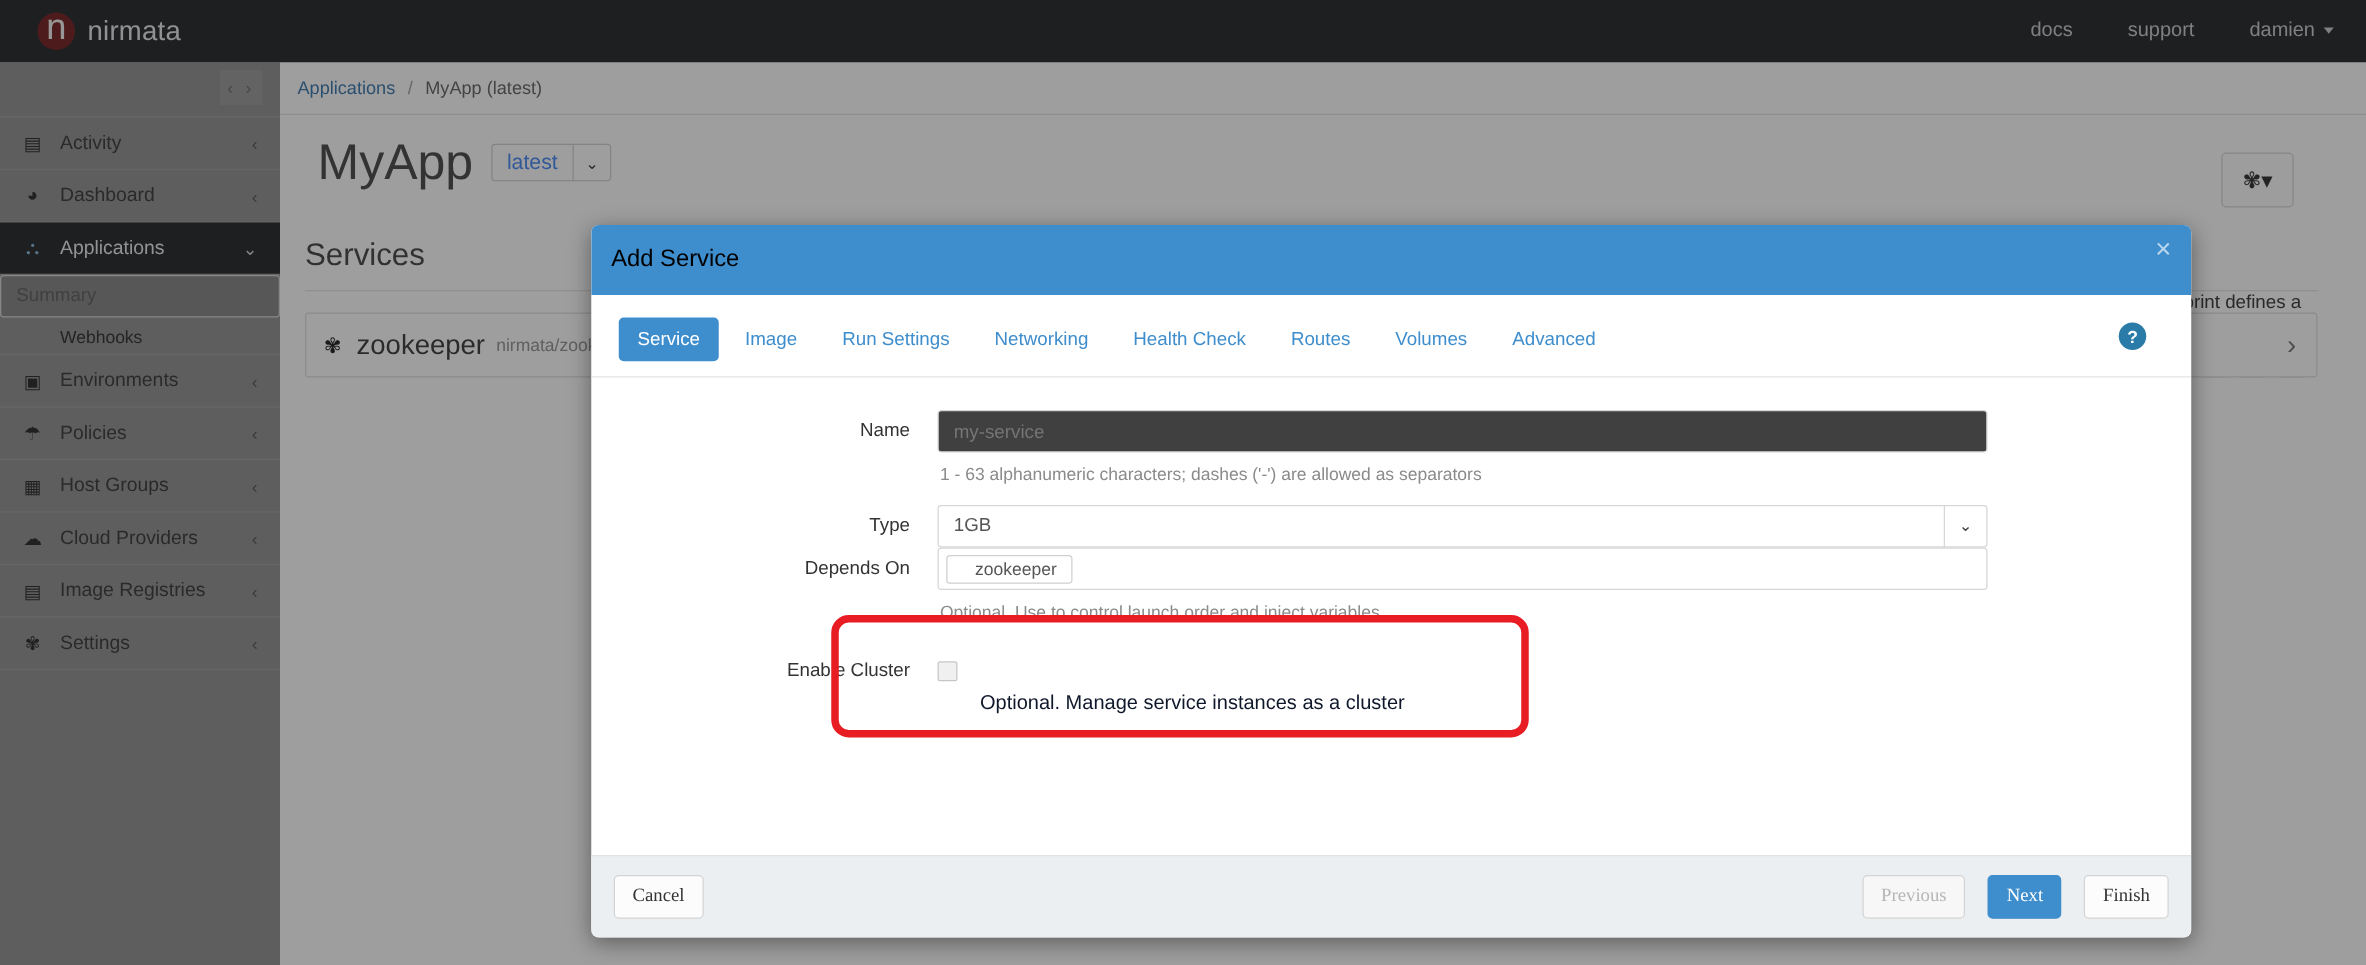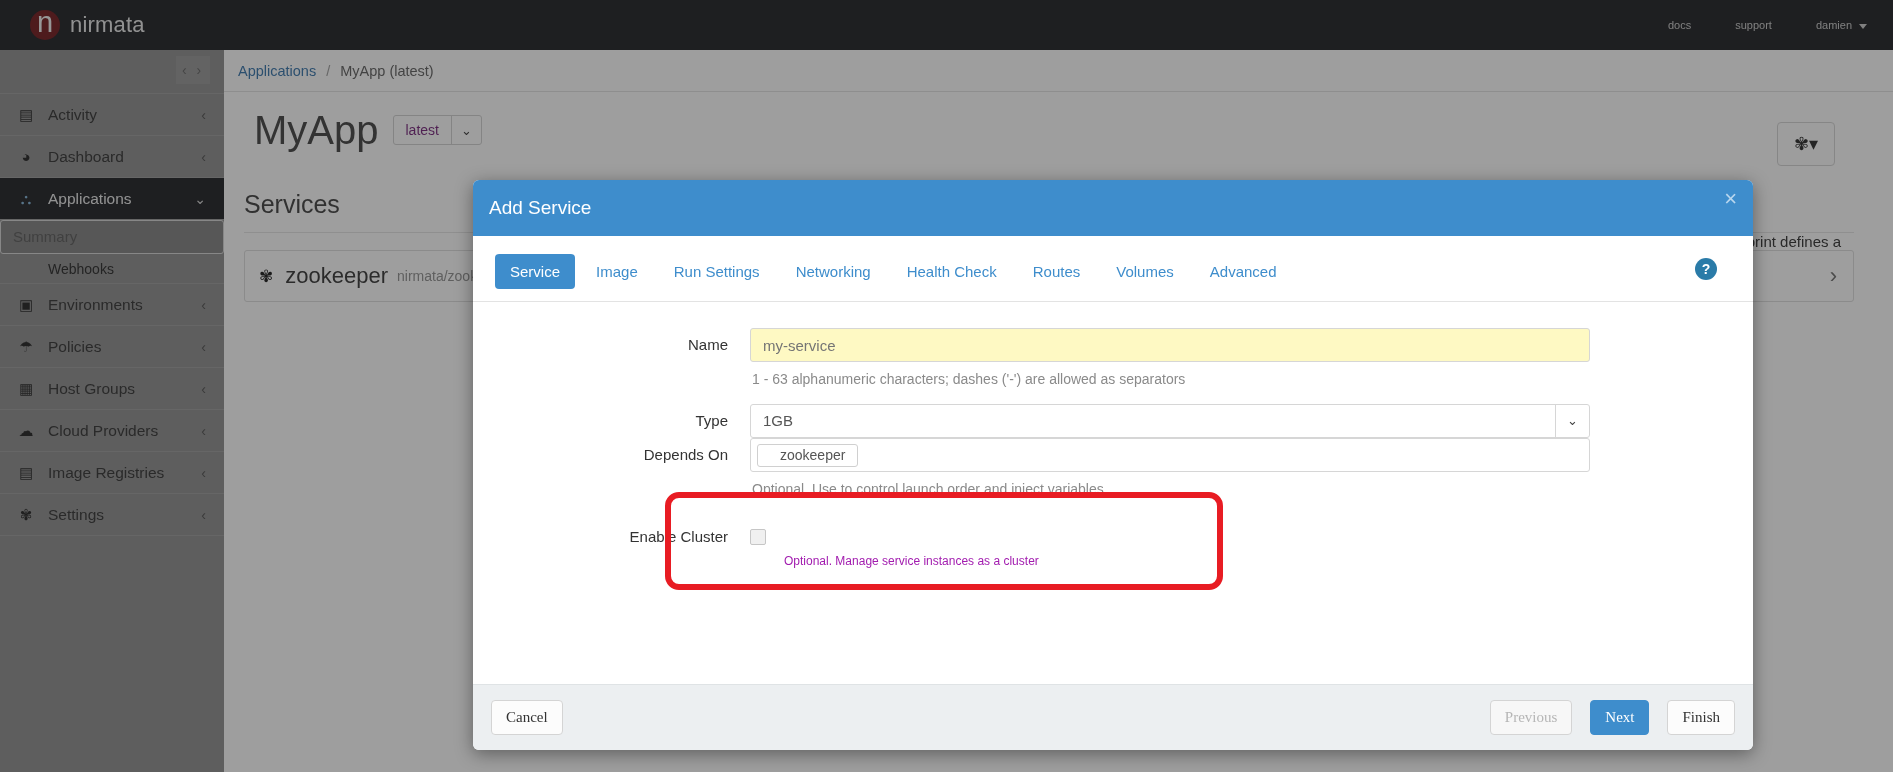--- a/index.html
+++ b/index.html
@@ -25,21 +25,21 @@
   .brand-logo::after {
     content: "n"; position: absolute; left: 0; top: -5px; width: 30px;
     text-align: center; font-size: 29px; line-height: 34px; color: #f2f2f2;
     font-family: "Liberation Sans", sans-serif; font-weight: 400;
   }
   .brand-name {
     color: #e8e8e8; font-size: 22px; margin-left: 10px; letter-spacing: .2px;
   }
   .topnav { margin-left: auto; display: flex; align-items: center; margin-right: 26px; }
   .topnav a {
-    color: #c8c8c8; font-size: 11px; text-decoration: none; margin-left: 44px;
+    color: #c8c8c8; font-size: 16px; text-decoration: none; margin-left: 44px;
   }
   .caret-down {
     display: inline-block; margin-left: 7px;
     border-left: 4px solid transparent; border-right: 4px solid transparent;
     border-top: 5px solid #c8c8c8; vertical-align: middle;
   }
 
   
   .sidebar {
     position: absolute; top: 50px; left: 0; width: 224px; height: 722px;
@@ -86,21 +86,21 @@
     font-size: 14.5px; border-bottom: 1px solid #e2e2e2; color: #5a5a5a;
   }
   .crumbs a { color: #2f6fa8; text-decoration: none; }
   .crumbs .sep { margin: 0 10px; color: #9a9a9a; }
   .titlerow { display: flex; align-items: center; padding: 18px 0 0 30px; }
   .apptitle { font-size: 40px; color: #3c3c3c; font-weight: 400; line-height: 1; }
   .verselect {
     margin-left: 14px; display: flex; align-items: stretch;
     border: 1px solid #cfcfcf; border-radius: 3px; background: #fff; height: 30px;
   }
-  .verselect .lbl { padding: 0 12px; display:flex; align-items:center; font-size: 14px; color:#701a75; }
+  .verselect .lbl { padding: 0 12px; display:flex; align-items:center; font-size: 17px; color:#3b82f6; }
   .verselect .arw {
     width: 30px; border-left: 1px solid #cfcfcf; display:flex; align-items:center; justify-content:center;
     color:#333; font-size: 13px;
   }
   .gearbtn {
     position: absolute; right: 58px; top: 72px; width: 58px; height: 44px;
     border: 1px solid #d3d3d3; border-radius: 4px; background: #fdfdfd;
     display: flex; align-items: center; justify-content: center; font-size: 18px; color: #222;
   }
   .services-h {
@@ -132,21 +132,21 @@
   
   .modal {
     position: absolute; left: 473px; top: 180px; width: 1280px; height: 570px;
     background: #fff; border-radius: 6px; box-shadow: 0 4px 18px rgba(0,0,0,.4);
     overflow: hidden;
   }
   .modal-head {
     height: 56px; background: #3e8dcc; display: flex; align-items: center;
     padding: 0 16px 0 16px; position: relative;
   }
-  .modal-title { color: #ffffff; font-size: 19px; }
+  .modal-title { color: #000000; font-size: 19px; }
   .modal-x {
     position: absolute; right: 16px; top: 8px; color: #cfe4f5; font-size: 22px;
     line-height: 1; opacity: .85;
   }
   .tabs { display: flex; align-items: center; padding: 18px 0 0 22px; position: relative; }
   .tab {
     font-size: 15px; color: #3e8dcc; padding: 9px 15px; border-radius: 4px; margin-right: 6px;
   }
   .tab.active { background: #3e8dcc; color: #fff; }
   .help-dot {
@@ -158,21 +158,21 @@
 
   .form { padding: 26px 0 0 0; }
   .frow { display: flex; align-items: flex-start; margin-bottom: 0; }
   .flabel {
     width: 277px; text-align: right; padding-right: 22px; font-size: 15px; color: #333;
     line-height: 34px;
   }
   .fctl { width: 840px; }
   .inp {
     width: 100%; height: 34px; border: 1px solid #d6d6d6; border-radius: 3px;
-    background: #fef9c3; font-size: 15px; color: #8c8c8c; padding: 0 12px; line-height: 32px;
+    background: #404040; font-size: 15px; color: #8c8c8c; padding: 0 12px; line-height: 32px;
   }
   .sel {
     width: 100%; height: 34px; border: 1px solid #d6d6d6; border-radius: 3px;
     background: #fff; font-size: 15px; color: #555; padding: 0 12px; line-height: 32px;
     display: flex; align-items: center; position: relative;
   }
   .sel .arw {
     position: absolute; right: 0; top: -1px; width: 34px; height: 34px;
     border-left: 1px solid #d6d6d6; display:flex; align-items:center; justify-content:center;
     color: #444; font-size: 13px;
@@ -183,21 +183,21 @@
   }
   .tag {
     border: 1px solid #d0d0d0; border-radius: 3px; background: #fff;
     font-size: 14px; color: #555; padding: 2px 12px 3px 22px;
   }
   .hint { font-size: 14px; color: #8a8a8a; padding: 8px 0 0 2px; line-height: 1.3; }
   .chk {
     width: 16px; height: 16px; border: 1px solid #c6c6c6; border-radius: 2px;
     background: #f0f0f0; margin-top: 9px;
   }
-  .hint-ind { font-size: 12px; color: #a21caf; padding: 9px 0 0 34px; }
+  .hint-ind { font-size: 16px; color: #0f172a; padding: 9px 0 0 34px; }
 
   .modal-foot {
     position: absolute; left: 0; bottom: 0; width: 100%; height: 66px;
     background: #eceff1; border-top: 1px solid #dfe3e5;
     display: flex; align-items: center; padding: 0 18px;
   }
   .btn {
     border: 1px solid #d4d4d4; border-radius: 4px; background: #fcfcfc;
     font-family: "Liberation Serif", serif; font-size: 15px; color: #333;
     padding: 9px 14px; line-height: 1;

